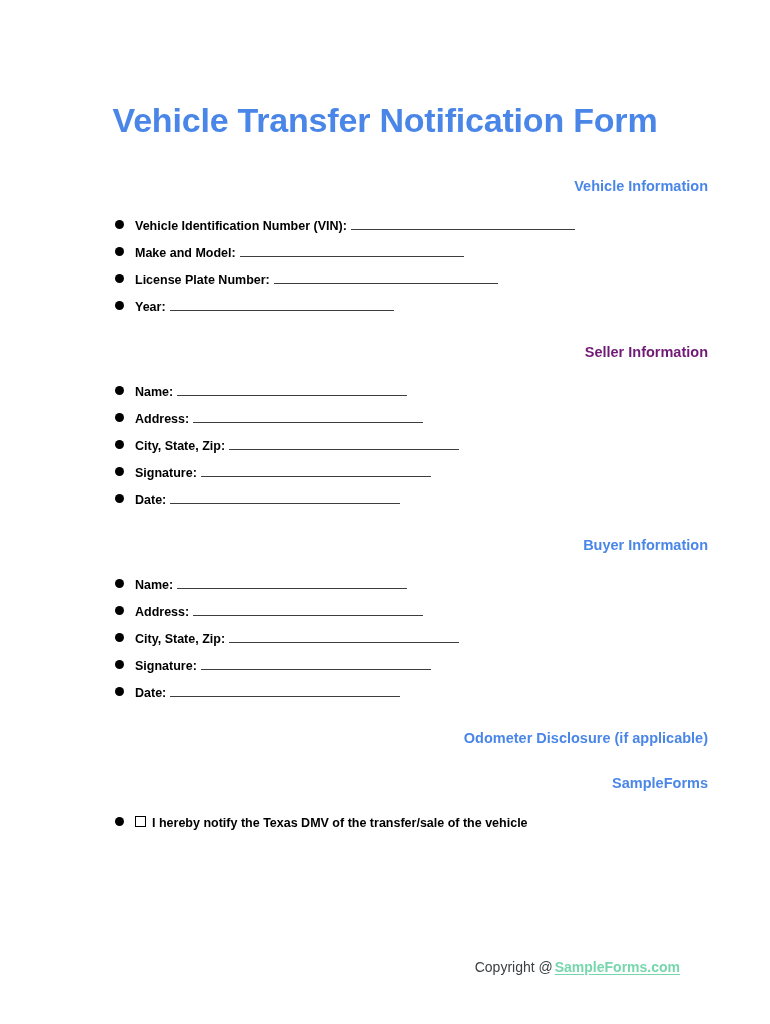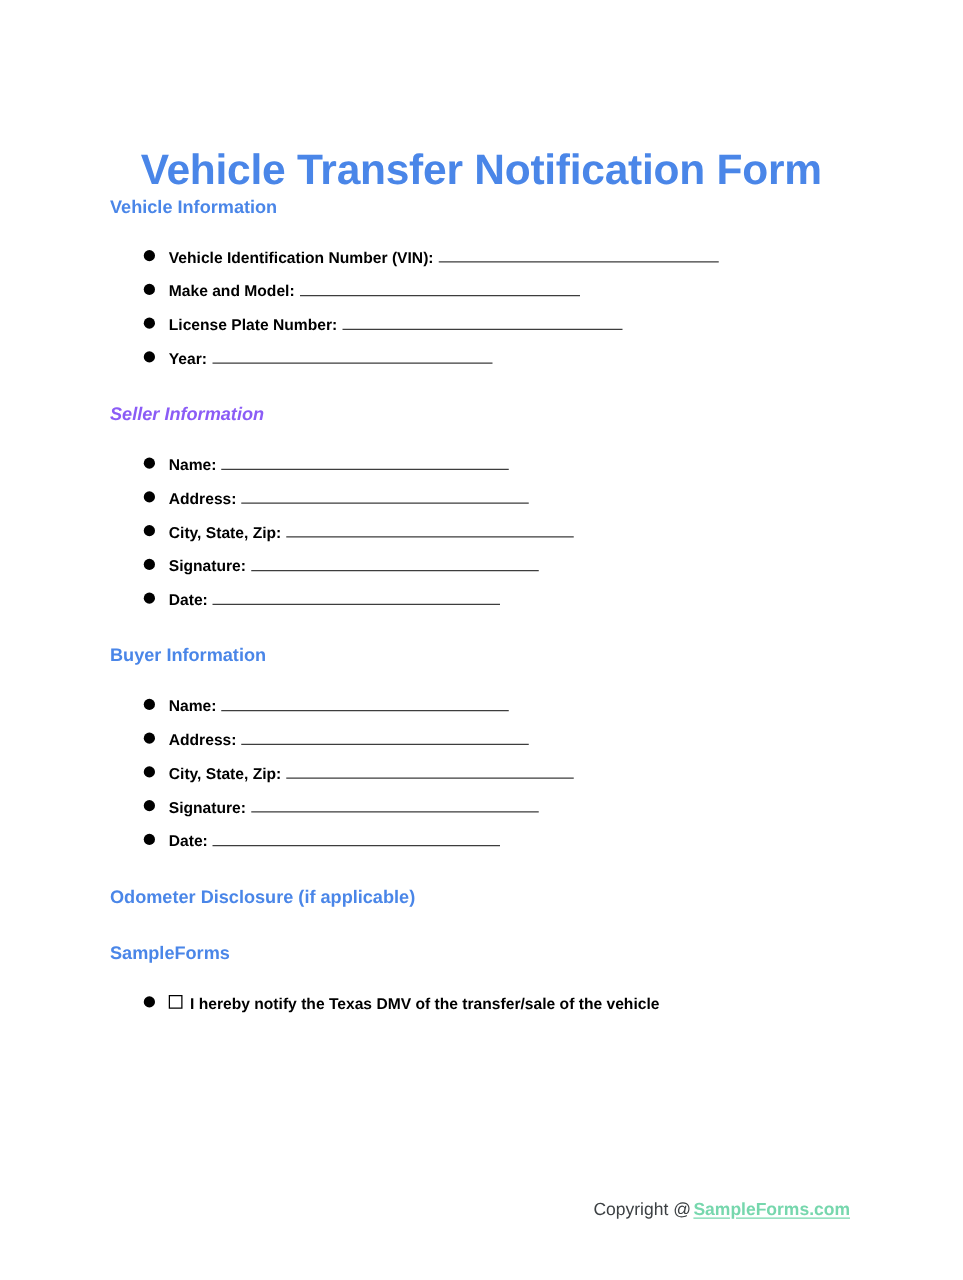--- a/index.html
+++ b/index.html
@@ -18,37 +18,38 @@
     height: 1024px;
     background: #ffffff;
     overflow: hidden;
     box-sizing: border-box;
   }
 
   
   .doc-title {
     position: absolute;
     left: 0;
-    top: 92px;
+    top: 76px;
     width: 770px;
     text-align: center;
     font-size: 34px;
     font-weight: bold;
     color: #4a86e8;
     letter-spacing: -0.2px;
     line-height: 42px;
     white-space: nowrap;
   }
 
   
   .content {
     position: absolute;
     left: 88px;
-    top: 156px;
+    top: 176px;
     width: 620px;
+    text-align: right;
   }
 
   .section {
     margin: 0 0 0 0;
   }
   .section-header {
     font-size: 14.5px;
     font-weight: bold;
     color: #4a86e8;
     line-height: 20px;
@@ -163,21 +164,21 @@
             <span class="fill-line" style="width: 224px;"></span>
           </li>
           <li class="bullet-item">
             <span class="bullet-dot"></span>
             <span class="bullet-label">Year:</span>
             <span class="fill-line" style="width: 224px;"></span>
           </li>
         </ul>
       </div>
       <div class="section">
-        <div class="section-header" style="color: #8b5cf6; font-style: italic;">Seller Information</div>
+        <div class="section-header" style="color: #701a75;">Seller Information</div>
         <ul class="bullet-list">
           <li class="bullet-item">
             <span class="bullet-dot"></span>
             <span class="bullet-label">Name:</span>
             <span class="fill-line" style="width: 230px;"></span>
           </li>
           <li class="bullet-item">
             <span class="bullet-dot"></span>
             <span class="bullet-label">Address:</span>
             <span class="fill-line" style="width: 230px;"></span>

